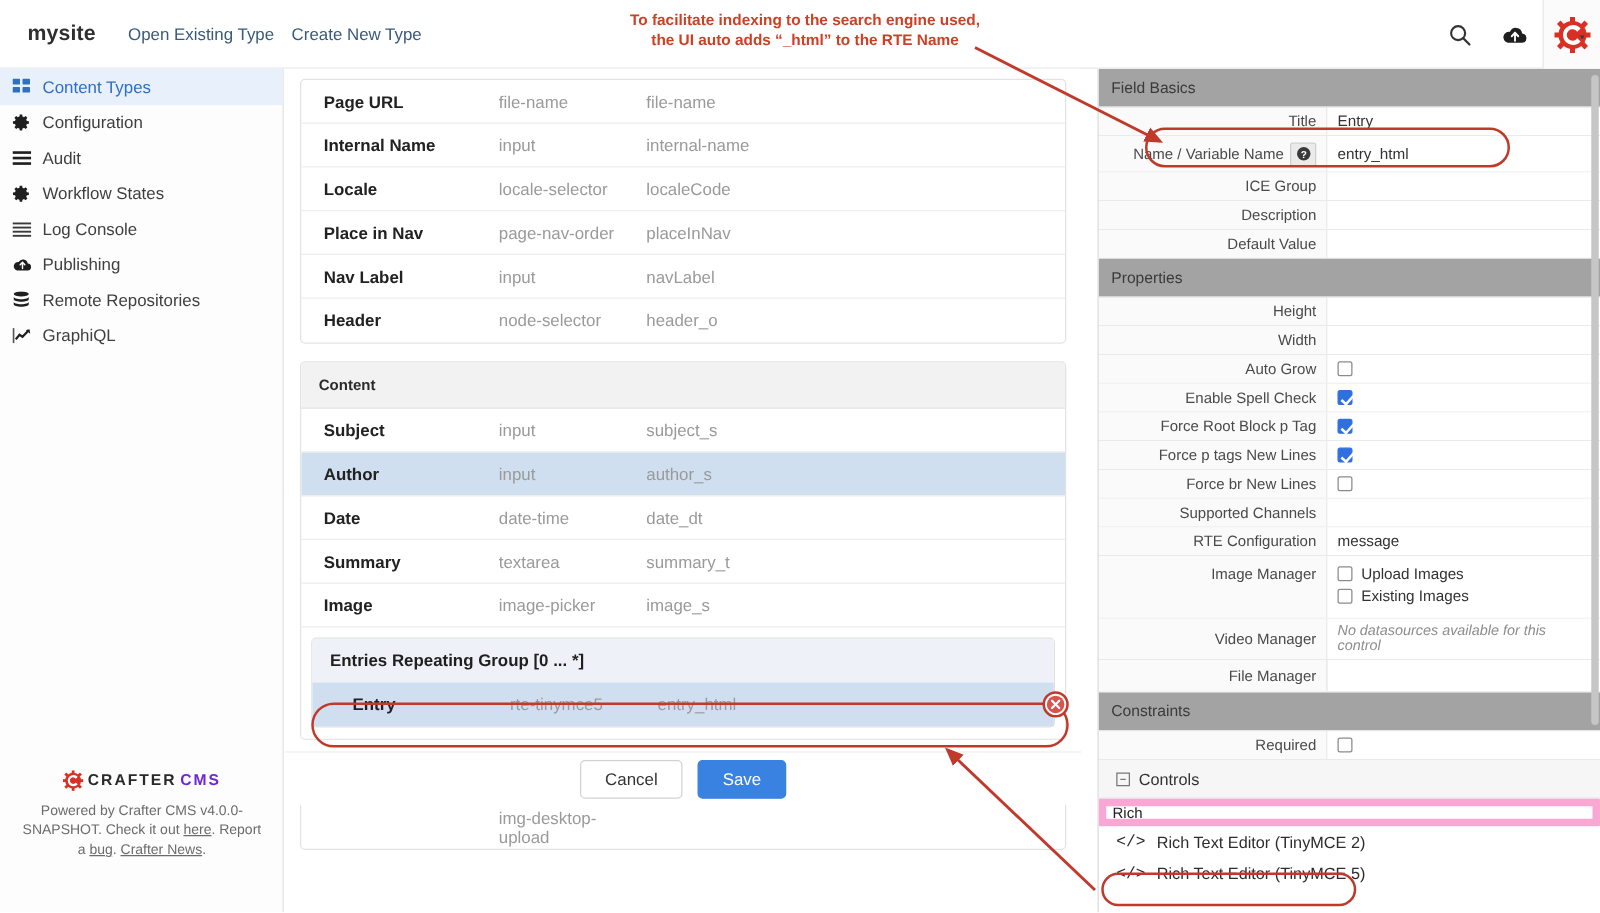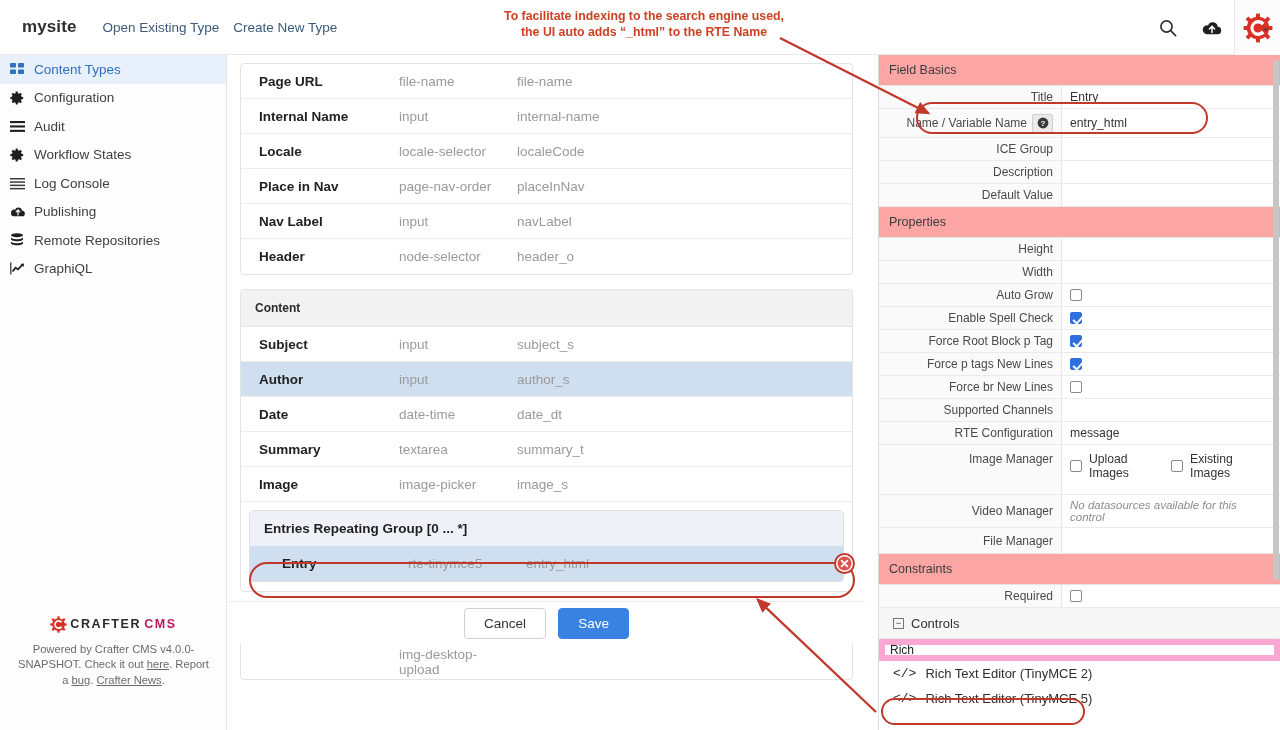--- a/index.html
+++ b/index.html
@@ -57,21 +57,21 @@
 
   .footer {
     position: absolute; bottom: 42px; left: 0; width: 227px;
     text-align: center; padding: 0 14px;
   }
   .footer-logo {
     display: flex; align-items: center; justify-content: center; gap: 3px;
     margin-bottom: 9px;
   }
   .fl-txt1 { font-size: 12.5px; font-weight: bold; letter-spacing: 1.6px; color: #2a2a2a; }
-  .fl-txt2 { font-size: 12.5px; font-weight: bold; letter-spacing: 1.6px; color: #be185d; }
+  .fl-txt2 { font-size: 12.5px; font-weight: bold; letter-spacing: 1.6px; color: #6d28d9; }
   .footer-text {
     font-size: 11.2px; color: #6b6b6b; line-height: 15.5px;
   }
   .footer-text a { color: #6b6b6b; text-decoration: underline; cursor: pointer; }
 
   
   .center {
     position: absolute; top: 55px; left: 228px; width: 637px; height: 675px;
     background: #ffffff; overflow: hidden;
   }
@@ -102,35 +102,35 @@
   }
   .rgroup .frow { padding-left: 14px; background: #cfdff0; border-bottom: none; }
   .rgroup .fr-title { width: 144px; }
 
   
   .right {
     position: absolute; top: 55px; left: 878px; width: 402px; height: 675px;
     background: #ffffff; border-left: 1px solid #dcdcdc; overflow: hidden;
   }
   .sec-head {
-    padding: 8px 10px; font-size: 12.5px; color: #3b3b3b; background: #fca5a5;
+    padding: 8px 10px; font-size: 12.5px; color: #3b3b3b; background: #a3a3a3;
     border-bottom: 1px solid #e6e6e6;
   }
   .prow { display: flex; min-height: 23px; border-bottom: 1px solid #eaeaea; }
   .prow-label {
     width: 183px; flex: 0 0 183px; text-align: right; padding: 4px 8px 4px 4px;
     font-size: 12px; color: #4a4a4a; background: #fafafa;
     border-right: 1px solid #e6e6e6;
     display: flex; align-items: center; justify-content: flex-end; gap: 5px;
   }
   .prow-value {
     flex: 1; padding: 4px 8px; font-size: 12.2px; color: #333;
     display: flex; align-items: center; gap: 7px; background: #fff;
   }
-  .prow-value.col { flex-direction: row; align-items: flex-start; gap: 4px; }
+  .prow-value.col { flex-direction: column; align-items: flex-start; gap: 4px; }
   .prow-value .cbline { display: flex; align-items: center; gap: 7px; }
   .muted-italic { font-style: italic; color: #8c8c8c; font-size: 11.5px; }
   .placeholder-italic { font-style: italic; color: #9a9a9a; }
 
   .cb {
     width: 12px; height: 12px; border: 1px solid #8a8a8a; border-radius: 2px;
     background: #fff; display: inline-block; flex: 0 0 12px;
   }
   .cb.checked {
     background: #2f6fe0; border-color: #2f6fe0; position: relative;

